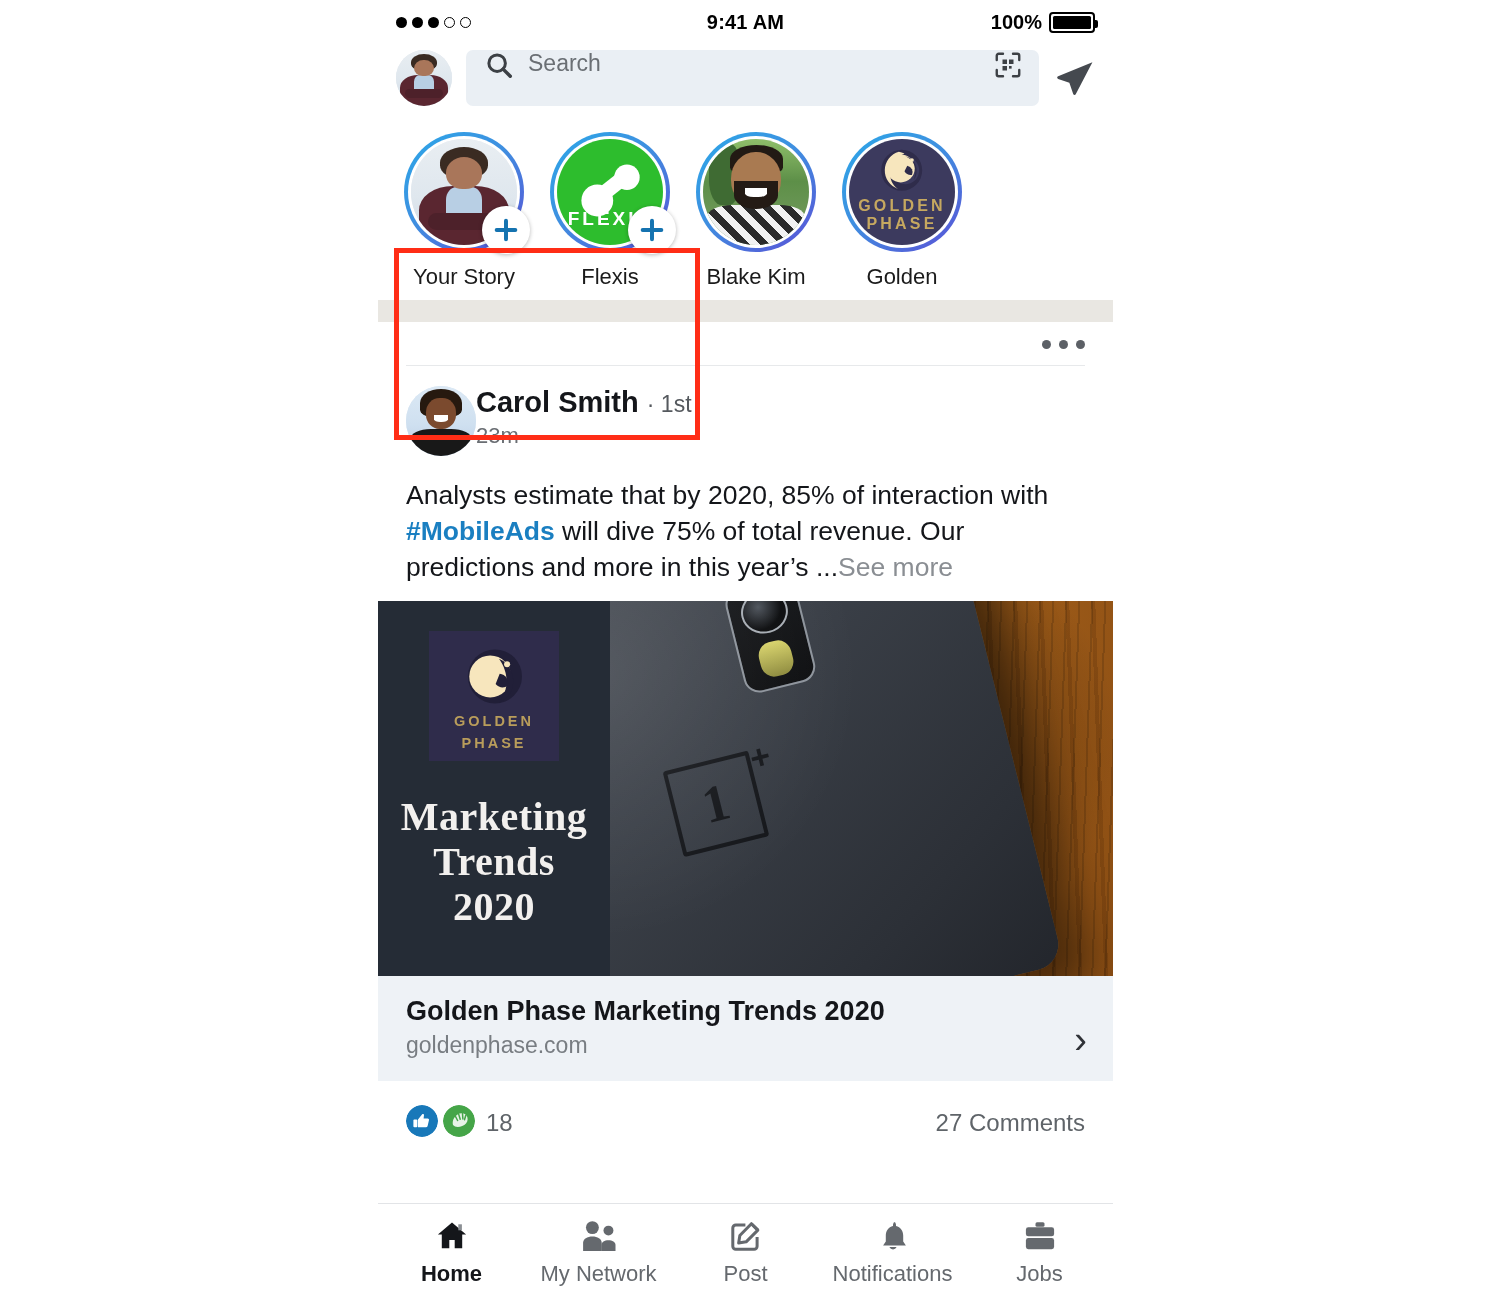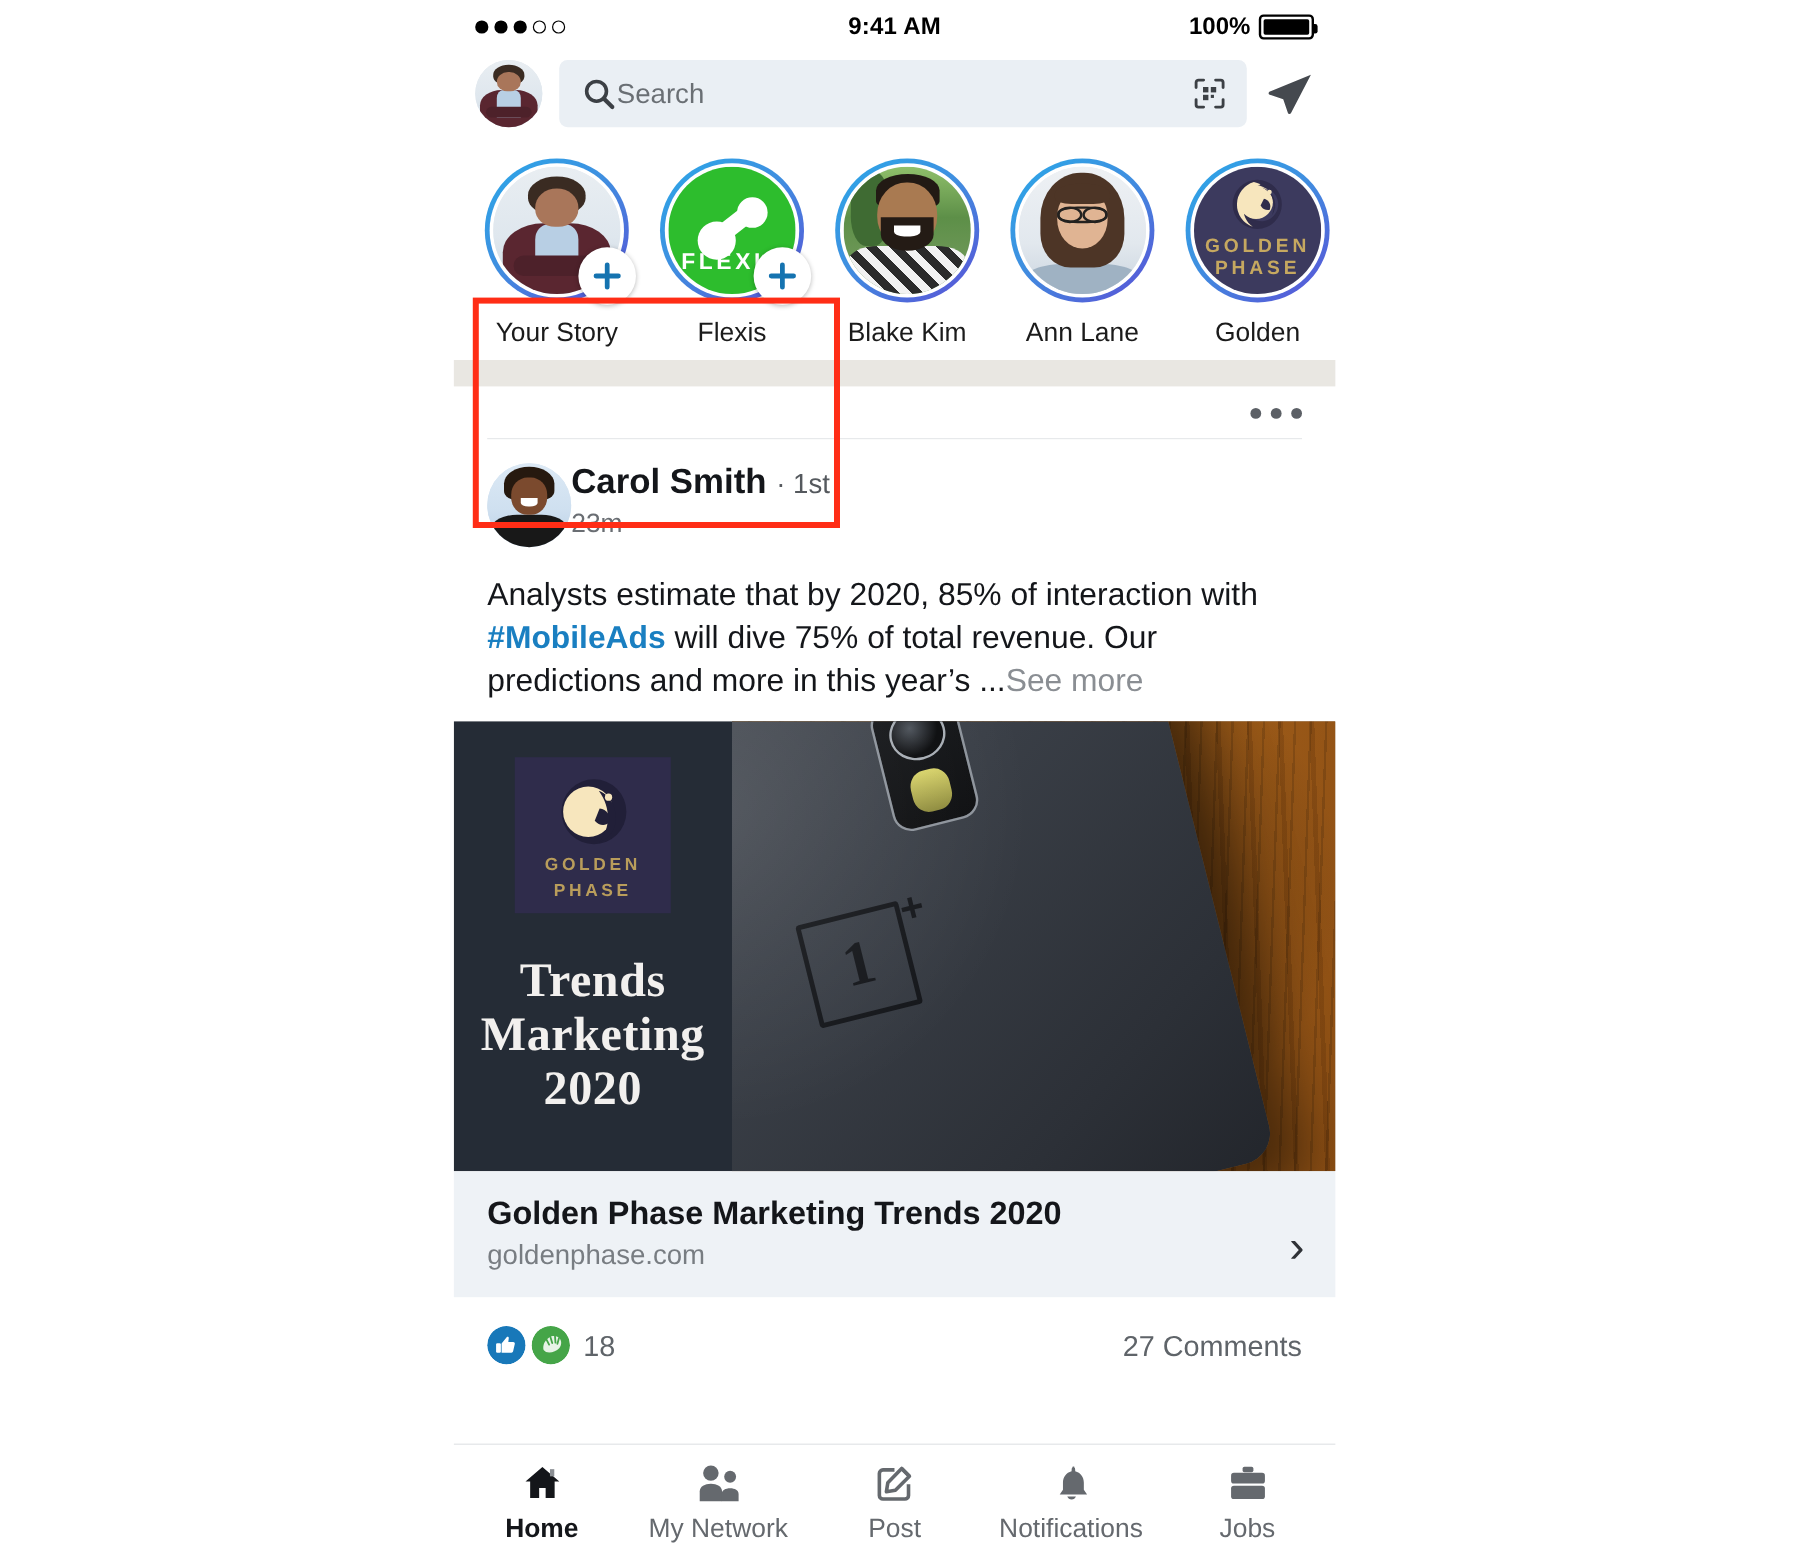--- a/index.html
+++ b/index.html
@@ -49,21 +49,21 @@
   .topbar {
     display: flex; align-items: center; gap: 14px;
     padding: 6px 16px 12px 18px;
   }
   .me-avatar {
     width: 56px; height: 56px; border-radius: 50%; flex: 0 0 auto;
     overflow: hidden; position: relative; background: #dfe6ec;
   }
   .searchbar {
     flex: 1 1 auto; height: 56px; background: #eaeff4; border-radius: 7px;
-    display: flex; align-items: center; padding: 0 16px 0 18px; 
+    display: flex; align-items: flex-start; padding: 0 16px 0 18px; gap: 14px;
   }
   .search-ph { font-size: 23px; color: #6a6f74; flex: 1 1 auto; }
   .qr-ico { width: 30px; height: 30px; flex: 0 0 auto; }
   .send-ico { width: 44px; height: 44px; flex: 0 0 auto; }
 
   
   .stories-wrap { position: relative; }
   .stories {
     display: flex; gap: 26px; padding: 14px 0 10px 26px;
     align-items: flex-start;
@@ -397,34 +397,20 @@
               <div class="hair"></div>
                 <div class="face"></div>
               <div class="beard"></div>
                 <div class="smile"></div>
             </div>
           </div>
         </div>
         <div class="story-name">Blake Kim</div>
       </div>
 
-      <div class="story">
-        <div class="story-ring">
-          <div class="story-img">
-            <div class="ph ph-woman1">
-              <div class="body"></div>
-                <div class="hair"></div>
-              <div class="face"></div>
-                <div class="bang"></div>
-                <div class="glass"></div>
-            </div>
-          </div>
-        </div>
-        <div class="story-name">Ann Lane</div>
-      </div>
 
       <div class="story">
         <div class="story-ring">
           <div class="story-img">
             <div class="ph ph-golden">
               <svg class="gmoon" viewBox="0 0 100 100">
                 <path d="M50 6A44 44 0 1050 94 44 44 0 0050 6zm6 14a30 30 0 11-6 59 30 30 0 016-59z" fill="#2f2c4b"></path>
                 <path d="M44 10a42 42 0 00-2 80c-12-8-18-22-16-36 2-16 12-32 30-40-4-2-8-3-12-4z" fill="#f7e6bd"></path>
                 <circle cx="48" cy="46" r="30" fill="#f7e6bd"></circle>
                 <path d="M58 20a32 32 0 0118 50c8-22 2-42-18-50z" fill="#2f2c4b"></path>
@@ -486,22 +472,22 @@
             <circle cx="52" cy="48" r="40" fill="#211f38"></circle>
             <circle cx="45" cy="48" r="31" fill="#f7e6bd"></circle>
             <path d="M58 22c16 6 24 24 20 42-2 10-10 18-20 22 14-16 16-42 0-64z" fill="#211f38"></path>
             <circle cx="70" cy="30" r="4.5" fill="#f7e6bd"></circle>
             <path d="M59 44c9 1 14 9 12 17-5 5-13 4-18-2z" fill="#211f38"></path>
           </svg>
           <div class="lt a">GOLDEN</div>
           <div class="lt b">PHASE</div>
         </div>
         <div class="mt-title">
+          <div>Marketing</div>
           <div>Trends</div>
-          <div>Marketing</div>
           <div>2020</div>
         </div>
       </div>
       <div class="media-right">
         <div class="wood"></div>
         <div class="shadow"></div>
         <div class="phone">
           <div class="cam">
             <div class="lens"></div>
             <div class="flash"></div>

